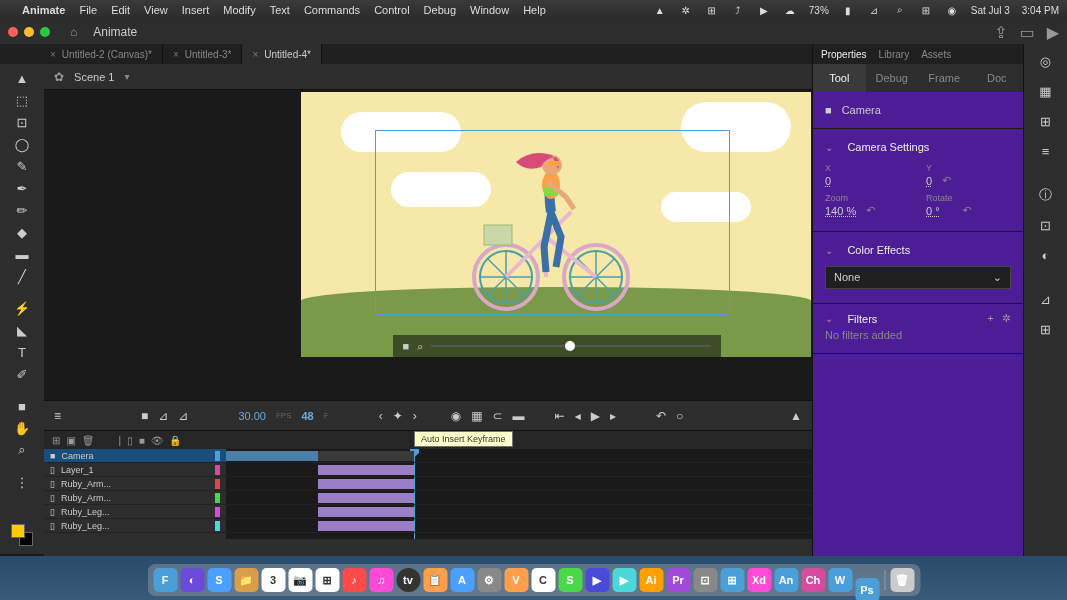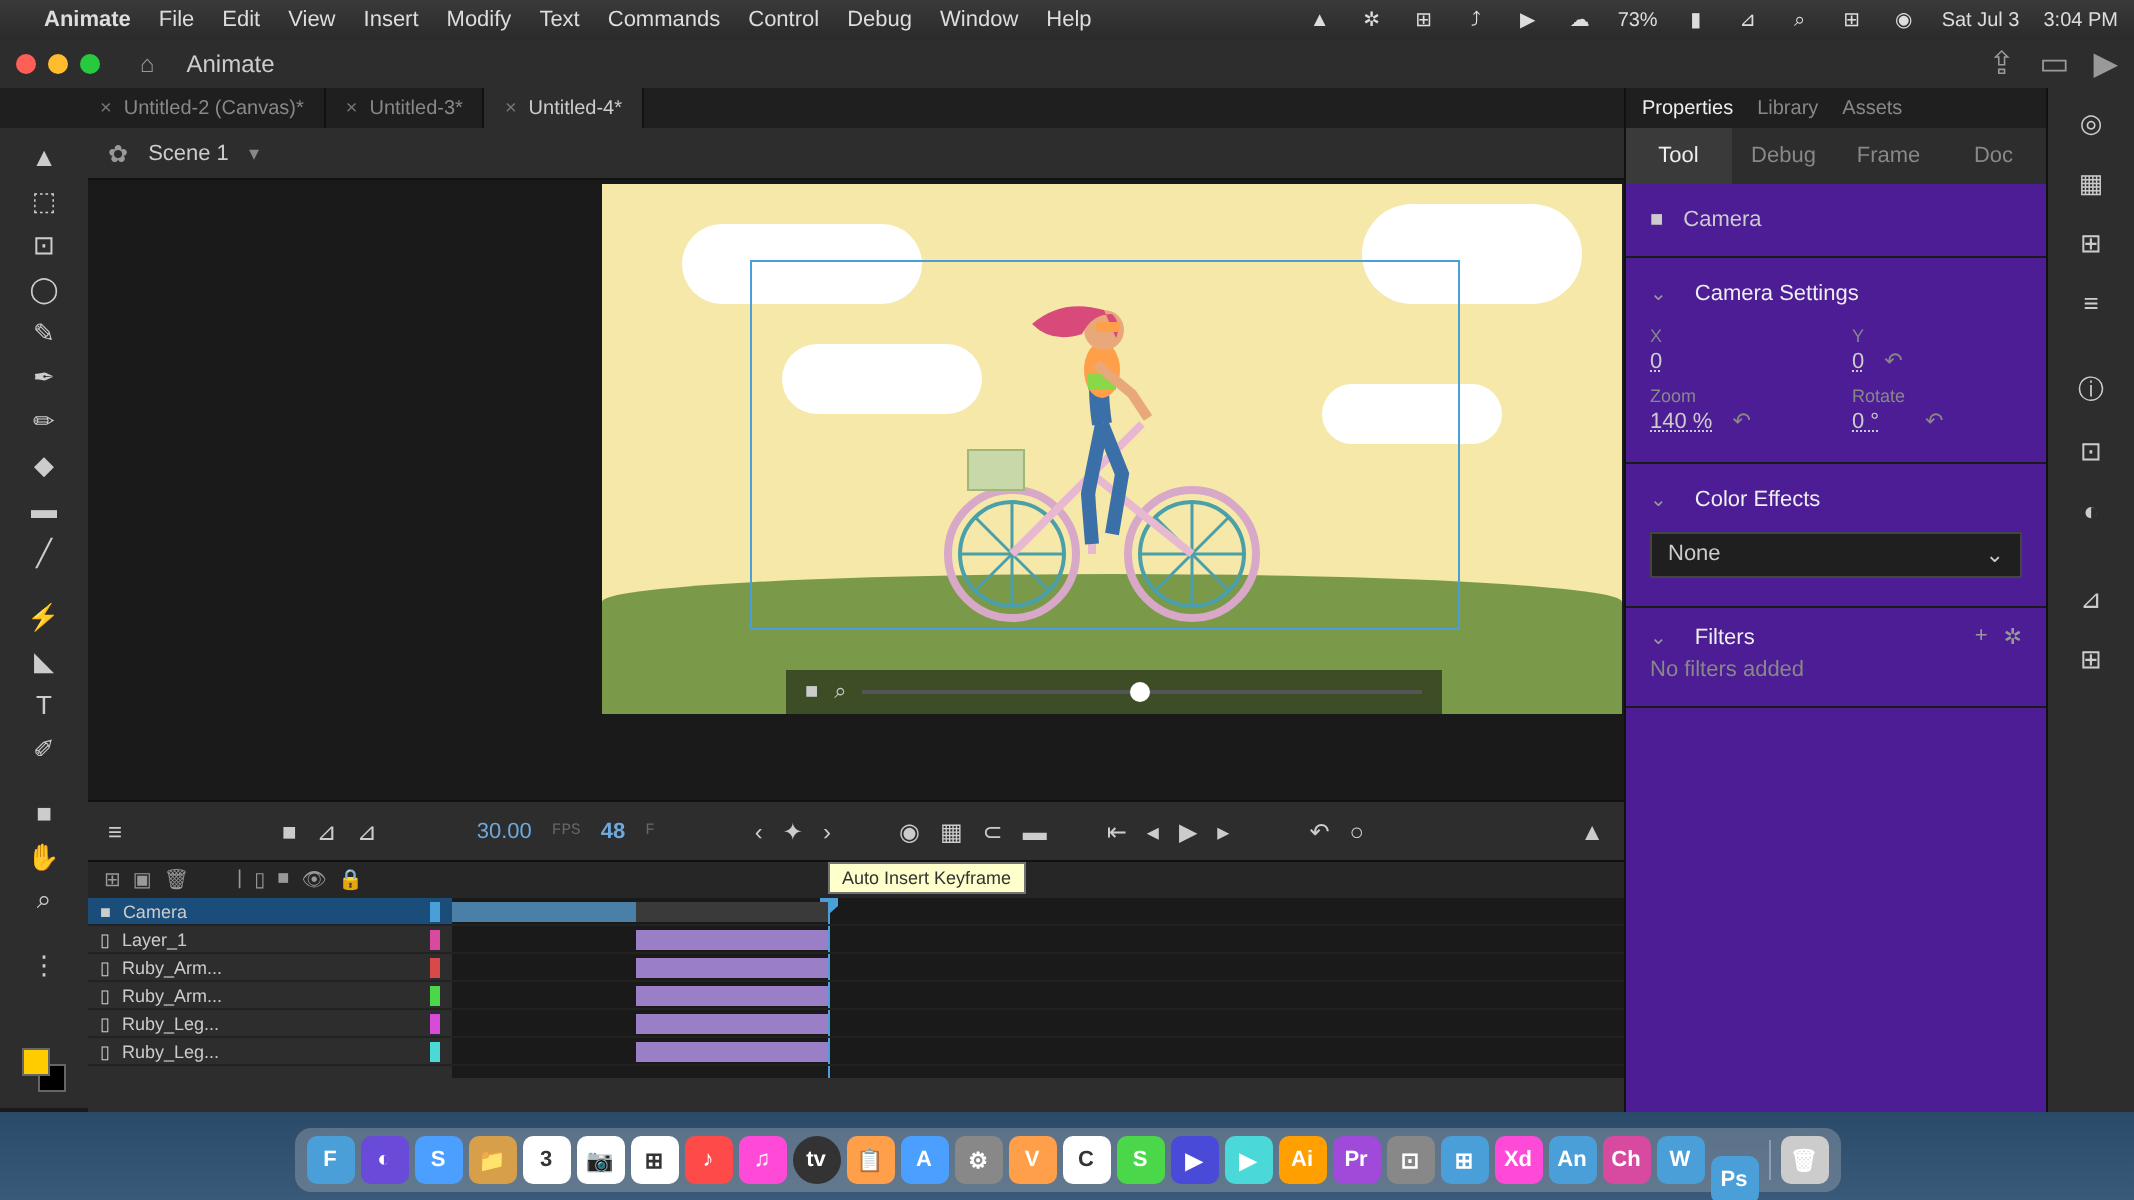--- a/index.html
+++ b/index.html
@@ -88,21 +88,21 @@
     .iconstrip-right .tool { height: 22px; }
     
     .panel-right { right: 44px; width: 211px; }
     
     
     .timeline { position: absolute; left: 44px; right: 255px; top: 400px; height: 156px; background: #2d2d2d; border-top: 1px solid #111; }
     .timeline-tabs { height: 18px; display: flex; align-items: center; padding: 0 8px; gap: 12px; font-size: 10px; background: #1f1f1f; }
     .tl-controls { height: 30px; display: flex; align-items: center; padding: 0 10px; gap: 10px; border-bottom: 1px solid #111; }
     .tl-btn { color: #ccc; font-size: 12px; cursor: pointer; }
     .tl-fps { color: #6fa8dc; font-size: 11px; }
-    .tl-fps-label { color: #666; font-size: 8px; font-family: Liberation Mono, monospace; }
+    .tl-fps-label { color: #666; font-size: 8px; }
     .tl-frame { color: #6fa8dc; font-size: 11px; font-weight: 600; }
     .tooltip { position: absolute; background: #ffffcc; color: #333; font-size: 9px; padding: 2px 6px; border: 1px solid #737373; left: 370px; top: 30px; }
     .tl-layers-head { height: 18px; display: flex; align-items: center; padding: 0 8px; gap: 8px; background: #262626; }
     .tl-layer-icons { display: flex; gap: 6px; color: #999; font-size: 10px; }
     .tl-body { display: flex; height: 90px; }
     .tl-layer-list { width: 182px; background: #2d2d2d; overflow: hidden; }
     .tl-layer { height: 14px; display: flex; align-items: center; padding: 0 6px; gap: 6px; font-size: 9px; color: #ccc; border-bottom: 1px solid #222; }
     .tl-layer.active { background: #1a4d7a; }
     .layer-color { width: 5px; height: 10px; }
     .tl-tracks { flex: 1; background: #1a1a1a; position: relative; overflow: hidden; }

